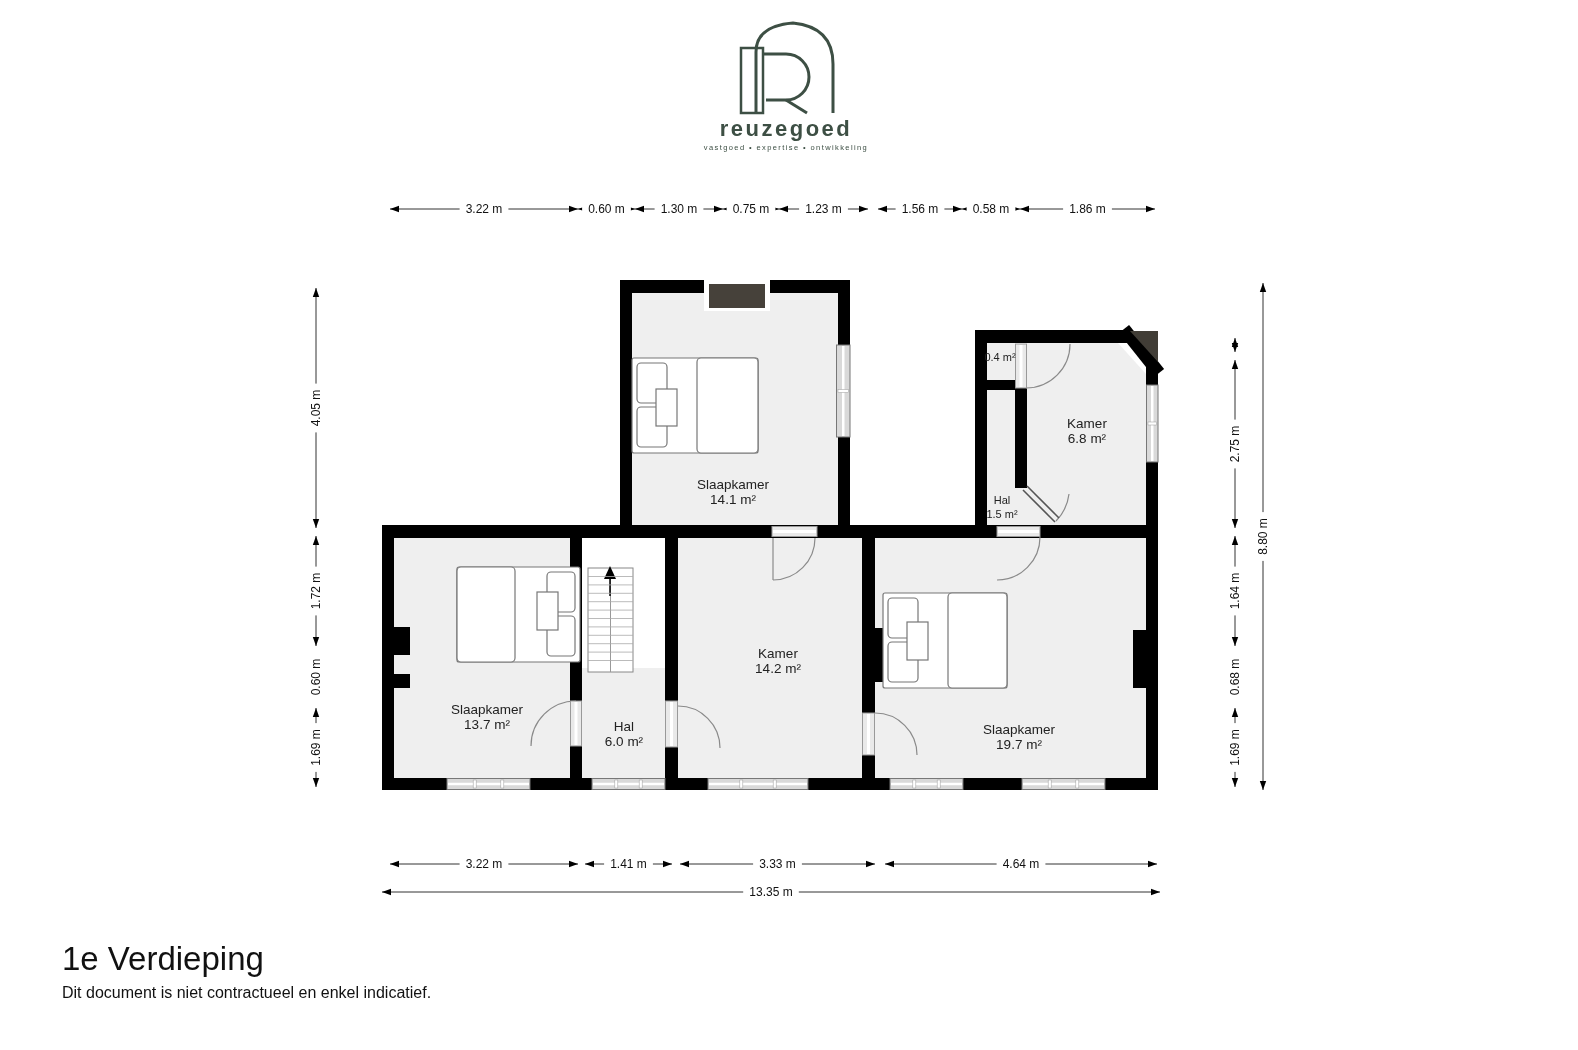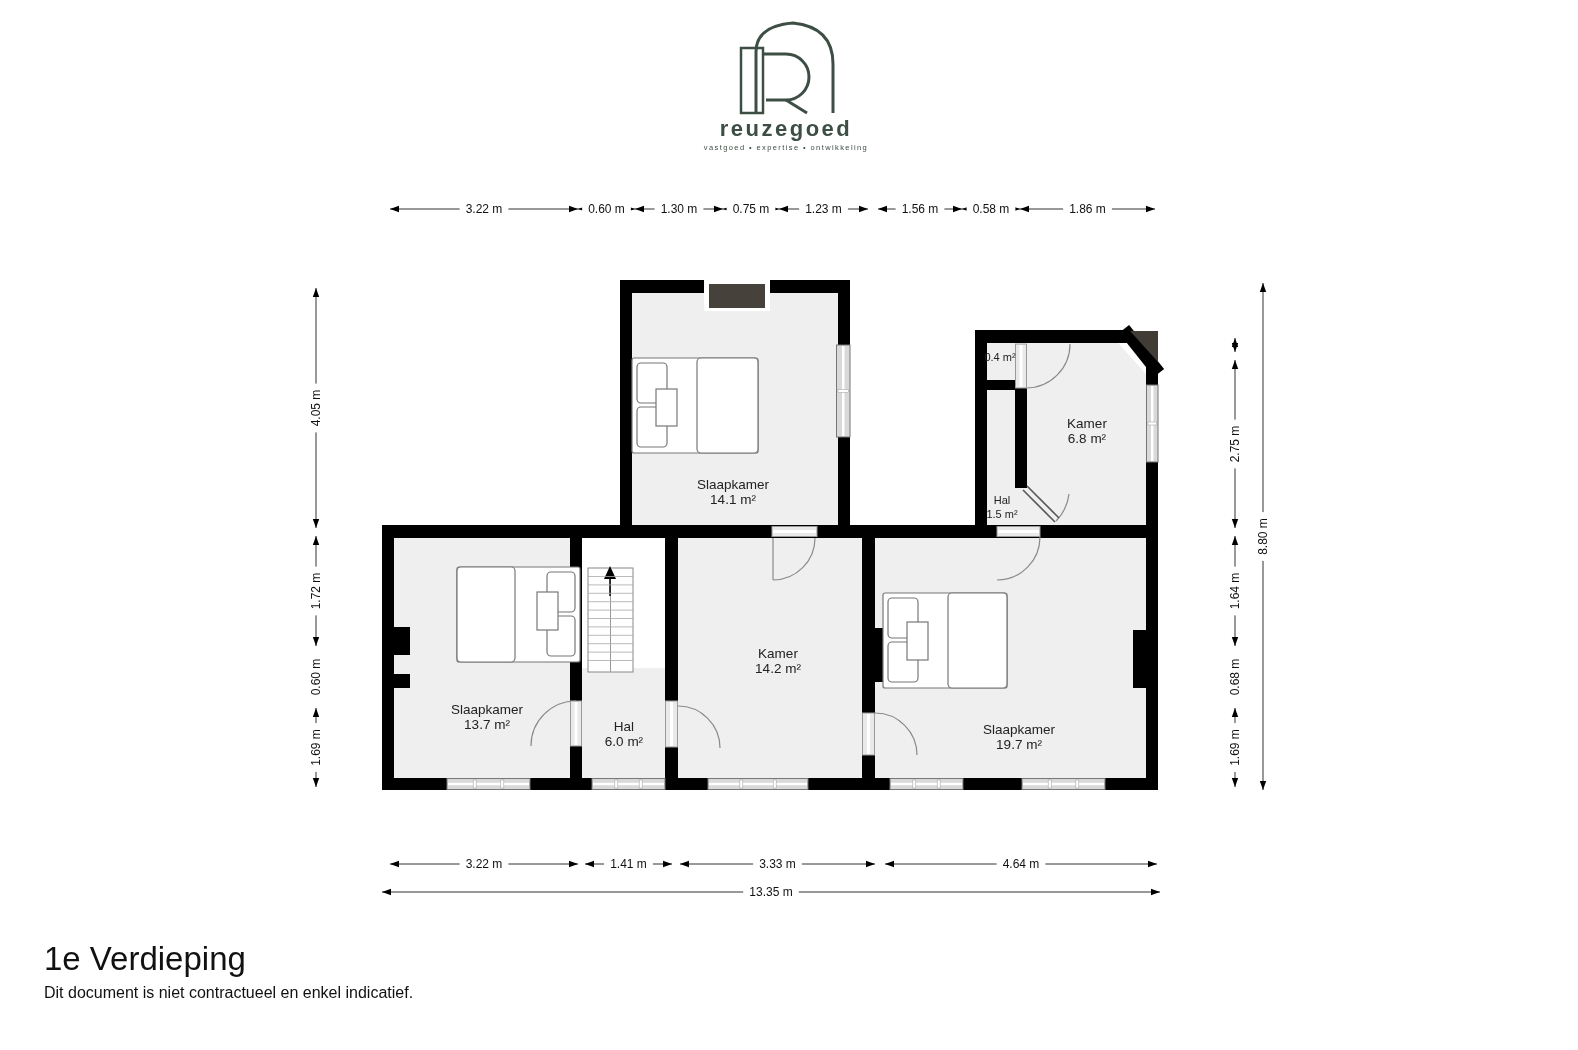--- a/index.html
+++ b/index.html
@@ -4,21 +4,21 @@
 <style>
   html,body{margin:0;padding:0;background:#ffffff;}
   .page{position:relative;width:1578px;height:1038px;background:#fff;overflow:hidden;
         font-family:"Liberation Sans", sans-serif;}
   svg text{font-family:"Liberation Sans", sans-serif;}
   .room-label{font-size:13.5px;fill:#222;}
   .small-label{font-size:11px;fill:#222;}
   .dim-label{font-size:12px;fill:#111;}
   .brand{font-size:22px;font-weight:bold;letter-spacing:2.5px;}
   .tagline{font-size:7.5px;letter-spacing:1.4px;}
-  .title-block{position:absolute;left:44px;top:940px;color:#111;}
+  .title-block{position:absolute;left:62px;top:940px;color:#111;}
   .title-block h1{margin:0;font-size:33px;font-weight:normal;color:#111;}
   .title-block p{margin:6px 6px 0 0;font-size:16px;color:#111;}
 </style>
 </head>
 <body>
 
 <div class="page">
 <svg width="1578" height="1050" viewBox="0 0 1578 1050">
 
   <g stroke="#3d4f44" fill="none">

